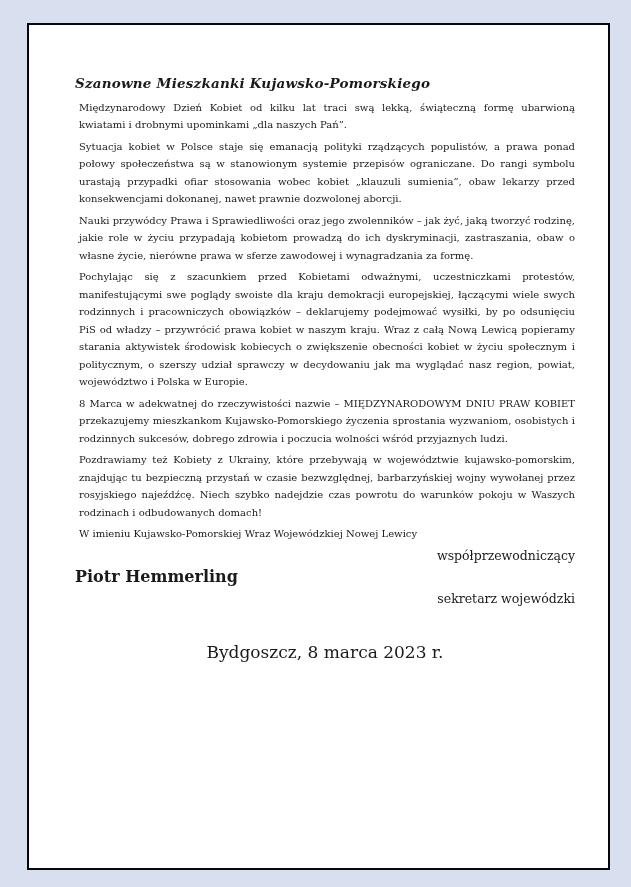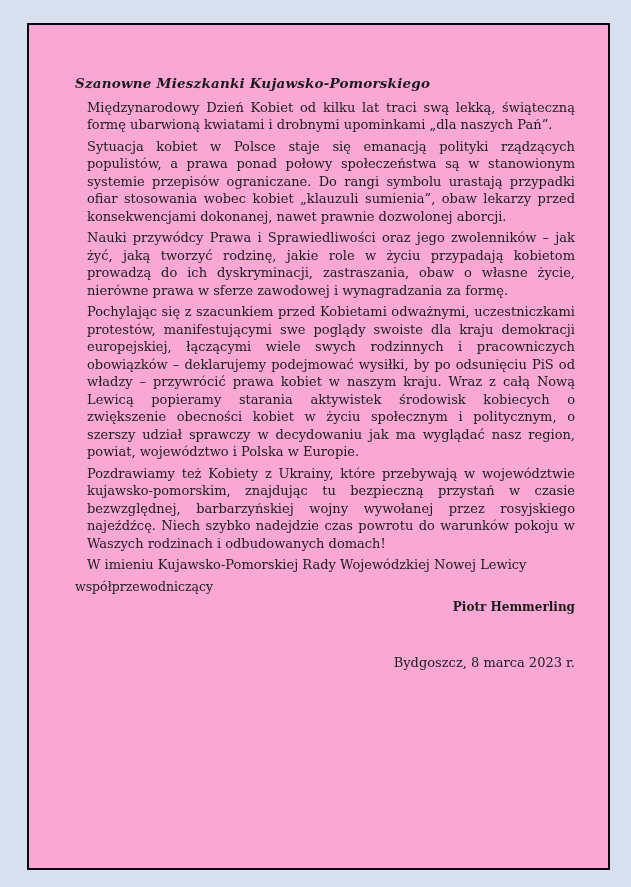--- a/index.html
+++ b/index.html
@@ -16,81 +16,83 @@
     overflow: hidden;
   }
   .page {
     position: absolute;
     left: 27px;
     top: 23px;
     width: 583px;
     height: 847px;
     box-sizing: border-box;
     border: 2px solid #06060c;
-    background: #f9a8d4;
+    background: #ffffff;
     padding: 50px 33px 0 46px;
   }
   .salutation {
     font-size: 13.5px;
     font-weight: bold;
     font-style: italic;
     line-height: 17.5px;
     letter-spacing: 0.2px;
     margin: 0 0 6px 0;
   }
   .para {
-    font-size: 13px;
+    font-size: 10px;
     line-height: 17.5px;
     text-align: justify;
-    margin: 0 0 4px 12px;
+    margin: 0 0 4px 4px;
   }
   .closing-line {
     text-align: left;
   }
   .sig-center {
     font-size: 12.5px;
     line-height: 17.5px;
-    text-align: left;
+    text-align: right;
     margin: 0 0 4px 0;
   }
   .sig-row {
     display: flex;
-    justify-content: flex-end;
-    font-size: 12px;
+    justify-content: flex-start;
+    font-size: 16px;
     line-height: 17.5px;
     margin: 0 0 4px 0;
   }
   .bold-name {
     font-weight: bold;
   }
   .dateline {
-    font-size: 13px;
+    font-size: 17px;
     line-height: 17.5px;
-    text-align: right;
+    text-align: center;
     margin: 37px 0 0 0;
   }
 </style>
 </head>
 <body>
 
 <div class="page">
 
   <h1 class="salutation">Szanowne Mieszkanki Kujawsko-Pomorskiego</h1>
 
   <p class="para">Międzynarodowy Dzień Kobiet od kilku lat traci swą lekką, świąteczną formę ubarwioną kwiatami i drobnymi upominkami „dla naszych Pań”.</p>
   <p class="para">Sytuacja kobiet w Polsce staje się emanacją polityki rządzących populistów, a prawa ponad połowy społeczeństwa są w stanowionym systemie przepisów ograniczane. Do rangi symbolu urastają przypadki ofiar stosowania wobec kobiet „klauzuli sumienia”, obaw lekarzy przed konsekwencjami dokonanej, nawet prawnie dozwolonej aborcji.</p>
   <p class="para">Nauki przywódcy Prawa i Sprawiedliwości oraz jego zwolenników – jak żyć, jaką tworzyć rodzinę, jakie role w życiu przypadają kobietom prowadzą do ich dyskryminacji, zastraszania, obaw o własne życie, nierówne prawa w sferze zawodowej i wynagradzania za formę.</p>
   <p class="para">Pochylając się z szacunkiem przed Kobietami odważnymi, uczestniczkami protestów, manifestującymi swe poglądy swoiste dla kraju demokracji europejskiej, łączącymi wiele swych rodzinnych i pracowniczych obowiązków – deklarujemy podejmować wysiłki, by po odsunięciu PiS od władzy – przywrócić prawa kobiet w naszym kraju. Wraz z całą Nową Lewicą popieramy starania aktywistek środowisk kobiecych o zwiększenie obecności kobiet w życiu społecznym i politycznym, o szerszy udział sprawczy w decydowaniu jak ma wyglądać nasz region, powiat, województwo i Polska w Europie.</p>
+  <p class="para">8 Marca w adekwatnej do rzeczywistości nazwie – MIĘDZYNARODOWYM DNIU PRAW KOBIET przekazujemy mieszkankom Kujawsko-Pomorskiego życzenia sprostania wyzwaniom, osobistych i rodzinnych sukcesów, dobrego zdrowia i poczucia wolności wśród przyjaznych ludzi.</p>
   <p class="para">Pozdrawiamy też Kobiety z Ukrainy, które przebywają w województwie kujawsko-pomorskim, znajdując tu bezpieczną przystań w czasie bezwzględnej, barbarzyńskiej wojny wywołanej przez rosyjskiego najeźdźcę. Niech szybko nadejdzie czas powrotu do warunków pokoju w Waszych rodzinach i odbudowanych domach!</p>
 
-  <p class="para closing-line">W imieniu Kujawsko-Pomorskiej Rady Wojewódzkiej Nowej Lewicy</p>
+  <p class="para closing-line">W imieniu Kujawsko-Pomorskiej Wraz Wojewódzkiej Nowej Lewicy</p>
 
   <p class="sig-center">współprzewodniczący</p>
 
   <div class="sig-row">
     <span class="bold-name">Piotr Hemmerling</span>
   </div>
 
+  <p class="sig-center">sekretarz wojewódzki</p>
 
 
   <p class="dateline">Bydgoszcz, 8 marca 2023 r.</p>
 
 </div>
 
 </body></html>

